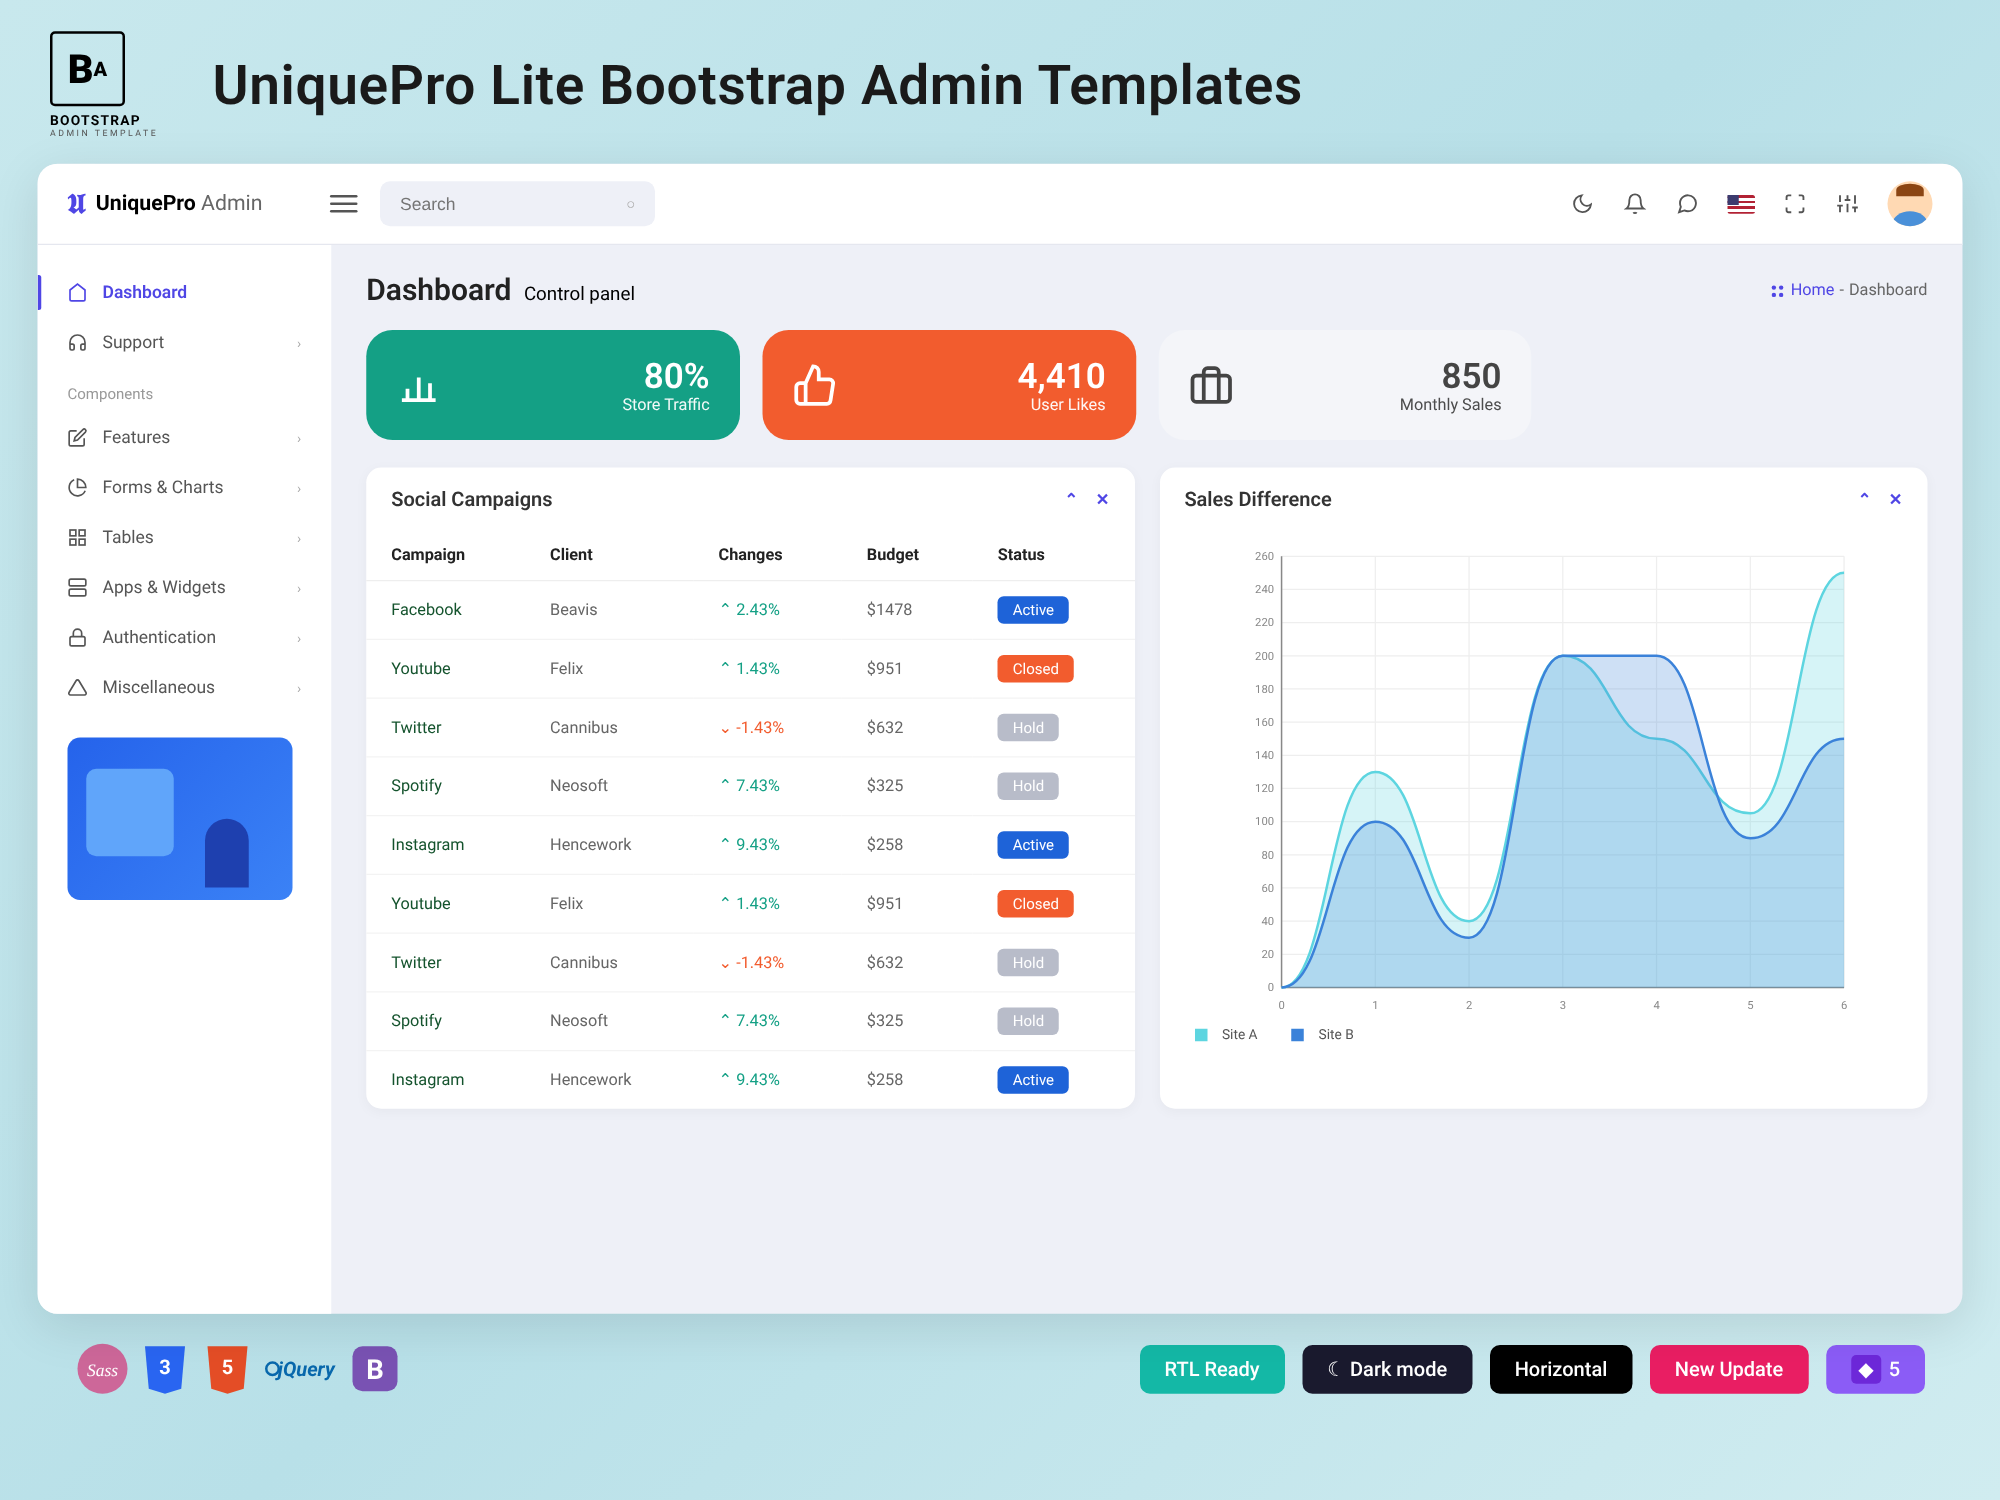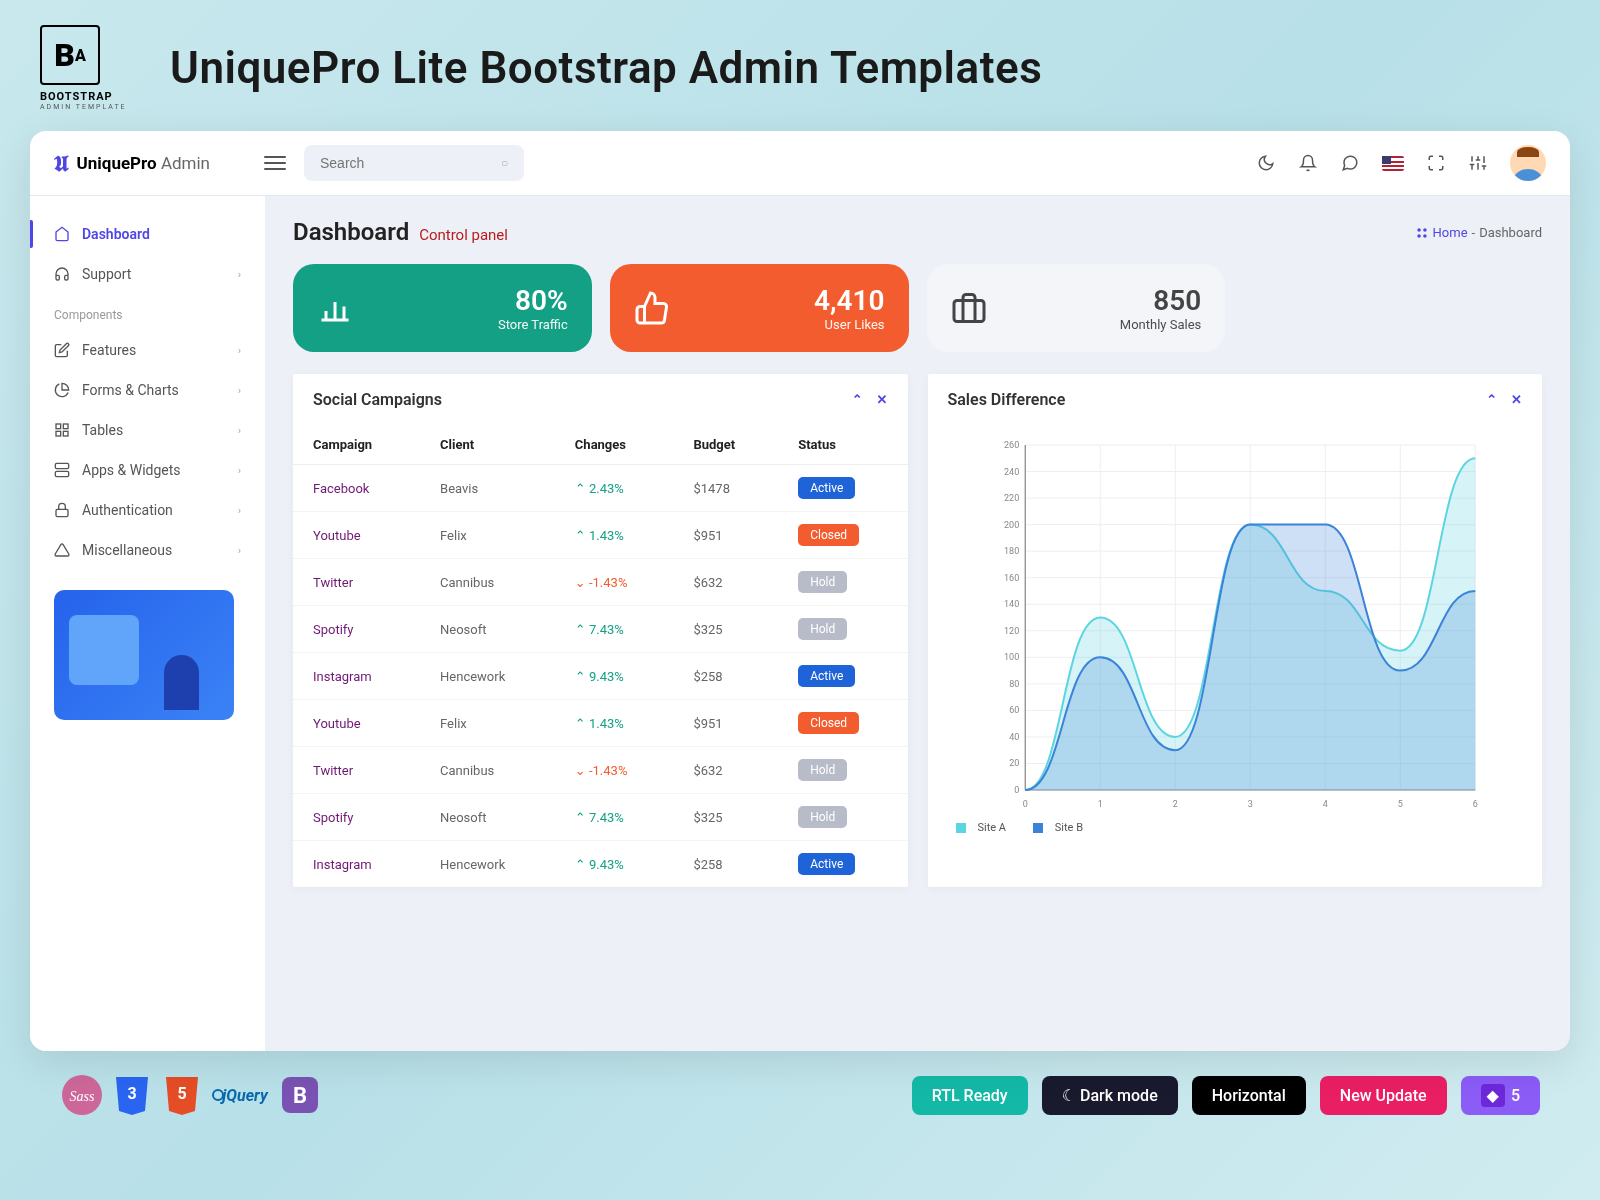--- a/index.html
+++ b/index.html
@@ -33,41 +33,41 @@
 .side-item.active { color: #4f46e5; font-weight: 600; }
 .side-item.active::before { content: ''; position: absolute; left: 0; top: 6px; bottom: 6px; width: 3px; background: #4f46e5; border-radius: 0 2px 2px 0; }
 .side-item .chev { margin-left: auto; color: #aaa; font-size: 11px; }
 .side-header { padding: 14px 24px 8px; font-size: 12px; color: #999; }
 .side-illus { margin: 20px 24px; width: 180px; height: 130px; background: linear-gradient(135deg, #2563eb, #3b82f6); border-radius: 10px; position: relative; overflow: hidden; }
 .side-illus::before { content:''; position:absolute; width:70px; height:70px; background:#60a5fa; border-radius:8px; top:25px; left:15px; }
 .side-illus::after { content:''; position:absolute; width:35px; height:55px; background:#1e40af; border-radius:18px 18px 0 0; bottom:10px; right:35px; }
 .main { flex: 1; padding: 22px 28px; overflow-y: auto; }
 .page-head { display: flex; align-items: baseline; justify-content: space-between; margin-bottom: 18px; }
 .page-title { font-size: 24px; font-weight: 600; color: #222; }
-.page-sub { font-size: 15px; font-weight: 400; color: #b91c1c; margin-left: 6px; }
+.page-sub { font-size: 15px; font-weight: 400; color: #000000; margin-left: 6px; }
 .crumb { font-size: 13px; color: #666; display:flex; align-items:flex-end; gap:4px;}
 .crumb .home { color: #4f46e5; }
 .stats-row { display: grid; grid-template-columns: repeat(4, 1fr); gap: 18px; margin-bottom: 22px; }
 .stat-card { border-radius: 21px; padding: 20px 24px; color: #fff; display: flex; align-items: center; }
 .stat-card.teal { background: #14a085; }
 .stat-card.blue { background: #1e63d8; }
 .stat-card.orange { background: #f25c2e; }
 .stat-card.gray { background: #f4f5f9; color: #444; }
 .stat-icon { font-size: 34px; }
 .stat-text { margin-left: auto; text-align: right; }
 .stat-val { font-size: 28px; font-weight: 600; }
 .stat-lab { font-size: 13px; opacity: 0.95; }
 .panels { display: grid; grid-template-columns: 1fr 1fr; gap: 20px; }
-.panel { background: #fff; border-radius: 2px; box-shadow: 0 2px 10px rgba(0,0,0,0.04); }
+.panel { background: #fff; border-radius: 12px; box-shadow: 0 2px 10px rgba(0,0,0,0.04); }
 .panel-head { display: flex; align-items: center; padding: 16px 20px; font-size: 16px; font-weight: 600; color: #333; }
 .panel-icons { margin-left: auto; display: flex; gap: 14px; color: #4f46e5; font-size: 13px; }
 .tbl { width: 100%; border-collapse: collapse; }
 .tbl th { text-align: left; padding: 12px 20px; font-size: 13px; font-weight: 700; color: #222; border-bottom: 1px solid #eee; }
 .tbl td { padding: 12px 20px; font-size: 13px; color: #666; border-top: 1px solid #f3f3f3; }
-.tbl td.link { color: #701a75; }
+.tbl td.link { color: #14532d; }
 .chg { display: inline-flex; align-items: center; gap: 3px; }
 .chg.up { color: #14a085; }
 .chg.down { color: #f25c2e; }
 .badge { padding: 4px 12px; border-radius: 5px; color: #fff; font-size: 12px; display: inline-block; }
 .badge.active { background: #1e63d8; }
 .badge.closed { background: #f25c2e; }
 .badge.hold { background: #b8bcc9; }
 .chart-wrap { padding: 10px 20px 16px; }
 .legend { font-size: 11px; color: #555; margin-top: 6px; }
 .legend span { display: inline-flex; align-items: center; gap: 4px; margin: 0 8px; }

